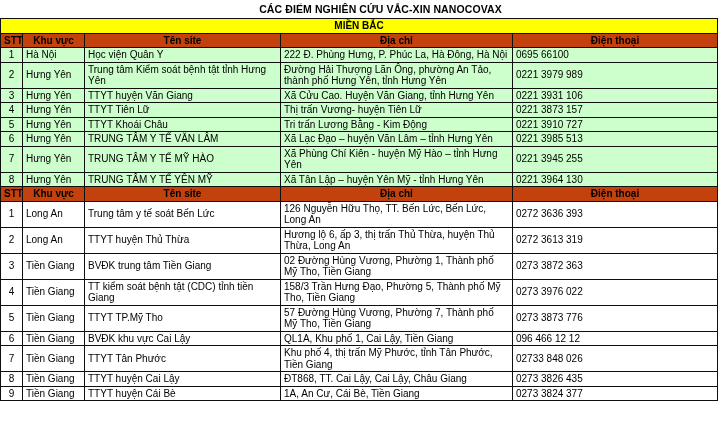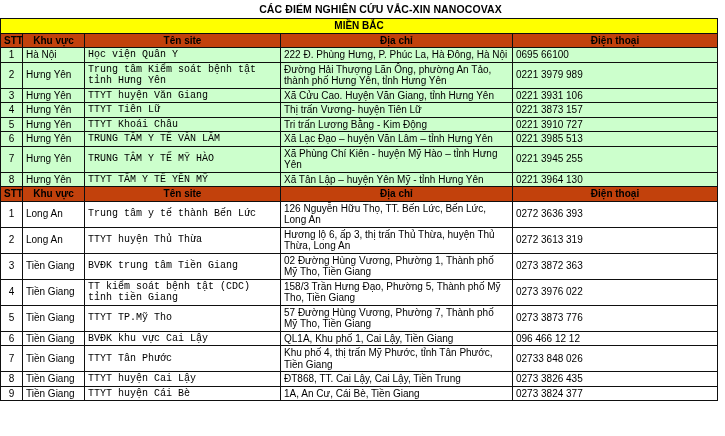--- a/index.html
+++ b/index.html
@@ -55,21 +55,21 @@
   }
   .c-stt { width: 22px; text-align: center; }
   .c-area { width: 62px; }
   .c-site { width: 196px; }
   .c-addr { width: 232px; }
   .c-phone { width: 205px; }
 
   tr.north td { background: #ccffcc; }
   tr.south td { background: #ffffff; }
   td.phone { padding-left: 5px; }
-  td.site { padding-left: 5px; font-family: Liberation Mono, monospace; }
+  td.site { padding-left: 5px; }
   td.area { padding-left: 4px; }
   td.addr { padding-left: 5px; }
 </style>
 </head>
 <body>
 
 <div id="page">
 
   <div class="doc-title">CÁC ĐIỂM NGHIÊN CỨU VẮC-XIN NANOCOVAX</div>
 
@@ -139,37 +139,37 @@
       <tr class="north">
         <td class="c-stt">7</td>
         <td class="area">Hưng Yên</td>
         <td class="site">TRUNG TÂM Y TẾ MỸ HÀO</td>
         <td class="addr">Xã Phùng Chí Kiên - huyện Mỹ Hào – tỉnh Hưng Yên</td>
         <td class="phone">0221 3945 255</td>
       </tr>
       <tr class="north">
         <td class="c-stt">8</td>
         <td class="area">Hưng Yên</td>
-        <td class="site">TTYT TÂM Y TẾ YÊN MỸ</td>
+        <td class="site">TRUNG TÂM Y TẾ YÊN MỸ</td>
         <td class="addr">Xã Tân Lập – huyện Yên Mỹ - tỉnh Hưng Yên</td>
         <td class="phone">0221 3964 130</td>
       </tr>
 
       <tr class="hdr">
         <td>STT</td>
         <td>Khu vực</td>
         <td>Tên site</td>
         <td>Địa chỉ</td>
         <td>Điện thoại</td>
       </tr>
 
       <tr class="south">
         <td class="c-stt">1</td>
         <td class="area">Long An</td>
-        <td class="site">Trung tâm y tế thành Bến Lức</td>
+        <td class="site">Trung tâm y tế soát Bến Lức</td>
         <td class="addr">126 Nguyễn Hữu Thọ, TT. Bến Lức, Bến Lức, Long An</td>
         <td class="phone">0272 3636 393</td>
       </tr>
       <tr class="south">
         <td class="c-stt">2</td>
         <td class="area">Long An</td>
         <td class="site">TTYT huyện Thủ Thừa</td>
         <td class="addr">Hương lộ 6, ấp 3, thị trấn Thủ Thừa, huyện Thủ Thừa, Long An</td>
         <td class="phone">0272 3613 319</td>
       </tr>
@@ -205,21 +205,21 @@
         <td class="c-stt">7</td>
         <td class="area">Tiền Giang</td>
         <td class="site">TTYT Tân Phước</td>
         <td class="addr">Khu phố 4, thị trấn Mỹ Phước, tỉnh Tân Phước, Tiền Giang</td>
         <td class="phone">02733 848 026</td>
       </tr>
       <tr class="south">
         <td class="c-stt">8</td>
         <td class="area">Tiền Giang</td>
         <td class="site">TTYT huyện Cai Lậy</td>
-        <td class="addr">ĐT868, TT. Cai Lậy, Cai Lậy, Tiền Trung</td>
+        <td class="addr">ĐT868, TT. Cai Lậy, Cai Lậy, Châu Giang</td>
         <td class="phone">0273 3826 435</td>
       </tr>
       <tr class="south">
         <td class="c-stt">9</td>
         <td class="area">Tiền Giang</td>
         <td class="site">TTYT huyện Cái Bè</td>
         <td class="addr">1A, An Cư, Cái Bè, Tiền Giang</td>
         <td class="phone">0273 3824 377</td>
       </tr>
 

